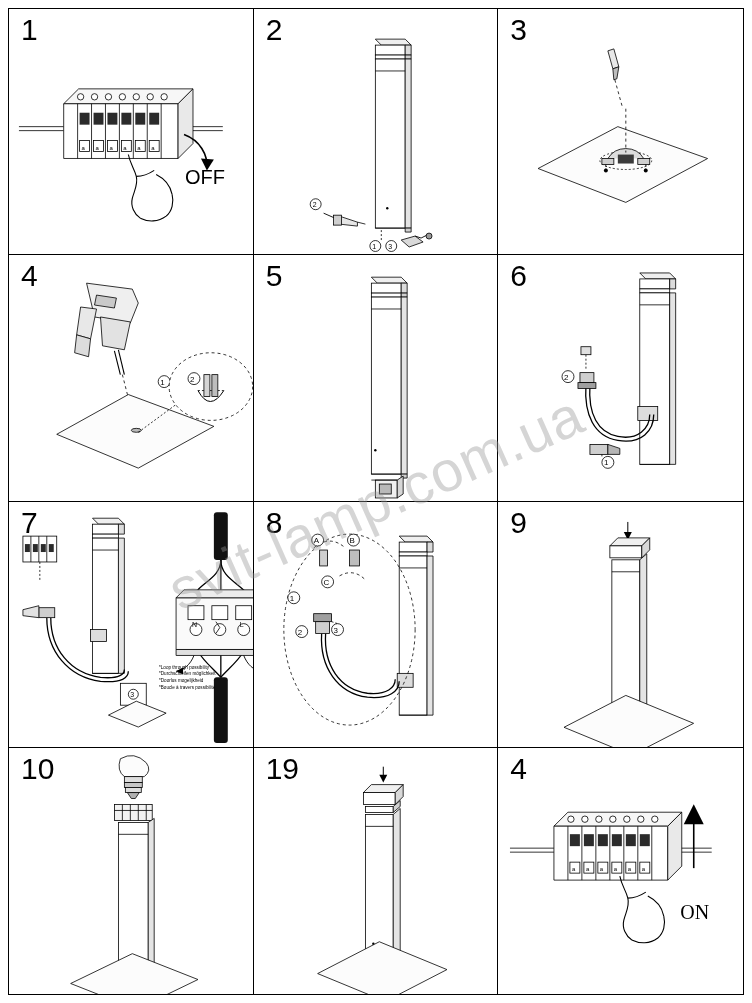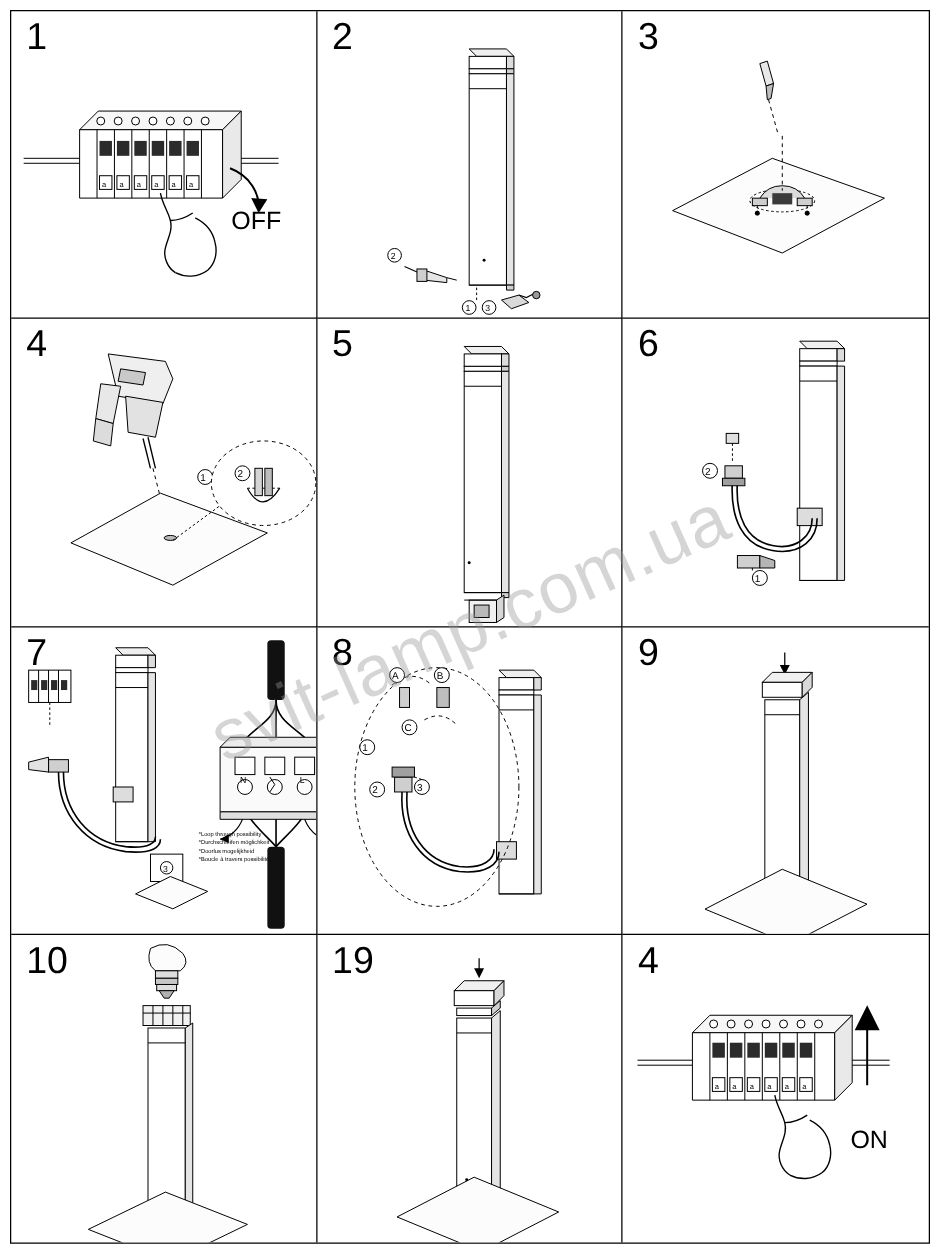--- a/index.html
+++ b/index.html
@@ -608,20 +608,20 @@
           <path d="M122 128 C124 138 128 142 130 150 C132 158 128 164 126 172 C124 180 128 188 134 192" stroke-width="1.1"></path>
           <path d="M130 150 C136 150 142 148 148 144" stroke-width="1.1"></path>
           <path d="M134 192 C142 196 152 196 160 190 C166 185 168 176 166 168" stroke-width="1.1"></path>
           <path d="M166 168 C164 158 158 152 150 148" stroke-width="1.1"></path>
 
           <line x1="196" y1="120" x2="196" y2="70" stroke-width="1.6"></line>
           <polygon points="196,56 186,76 206,76" fill="#000" stroke="none"></polygon>
         </g>
       </svg>
     </div>
-    <div class="onoff" style="left:182px; top:153px;">ON</div>
+    <div class="onoff" style="left:182px; top:153px;font-family:Liberation Serif, serif;">ON</div>
   </div>
 
 </div>
 
 <div class="watermark">
   <div class="wm-text">svit-lamp.com.ua</div>
 </div>
 
 </body></html>

